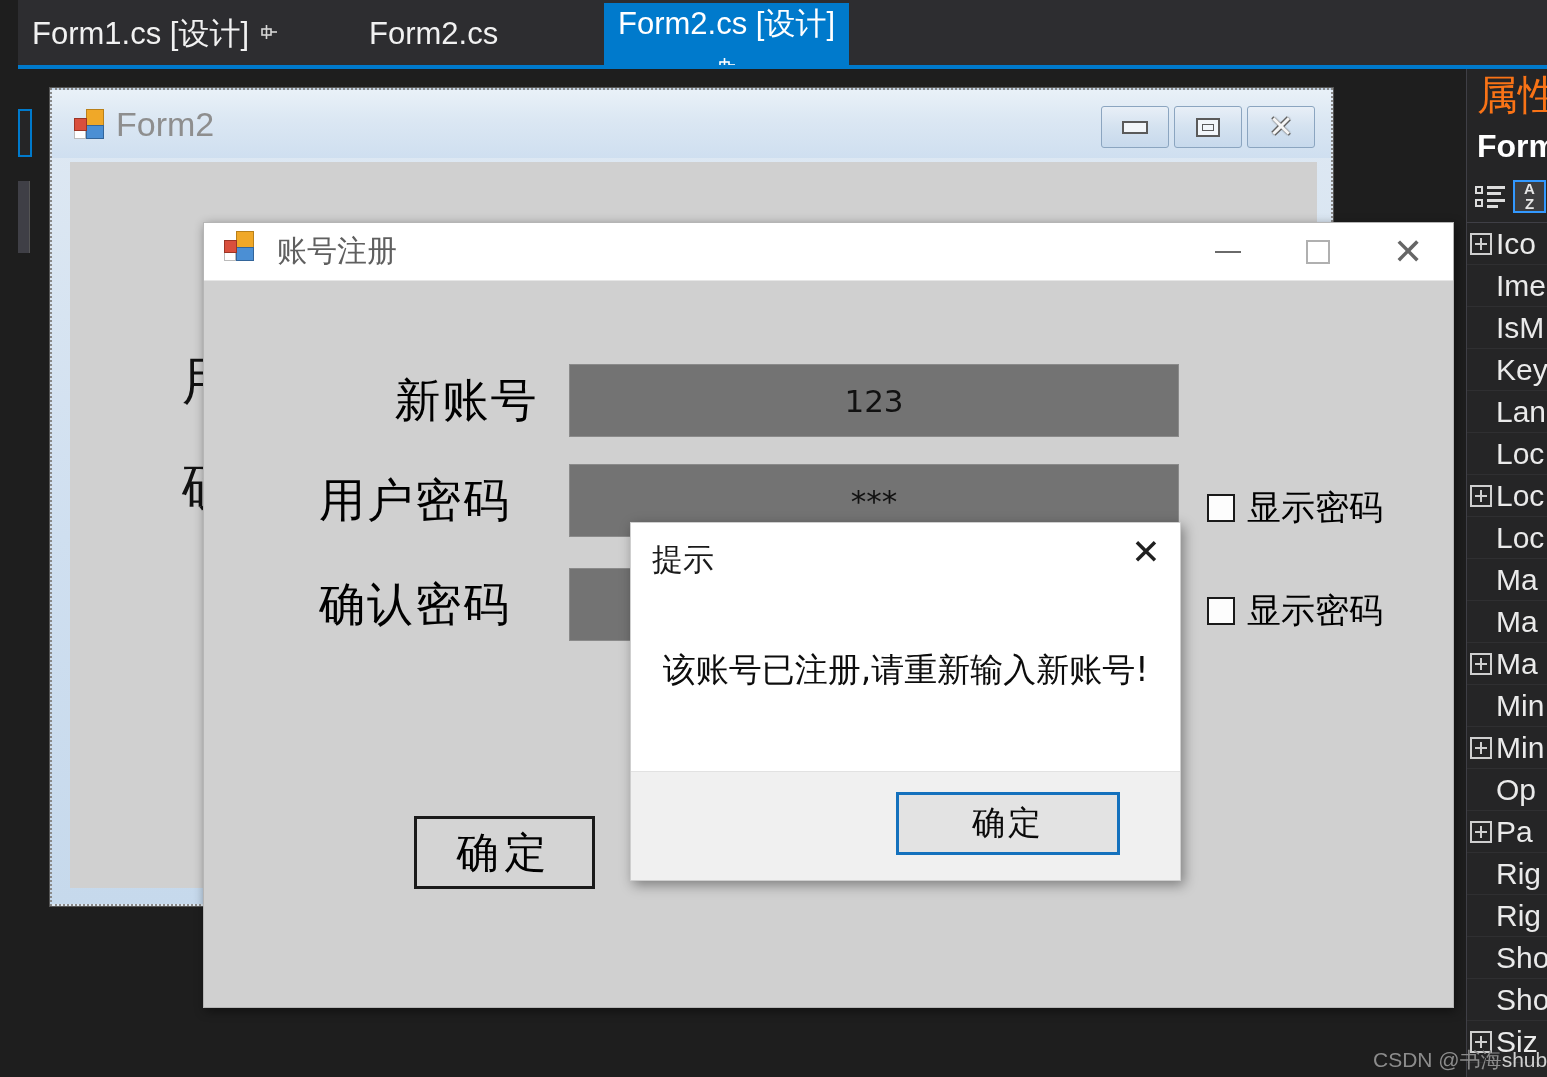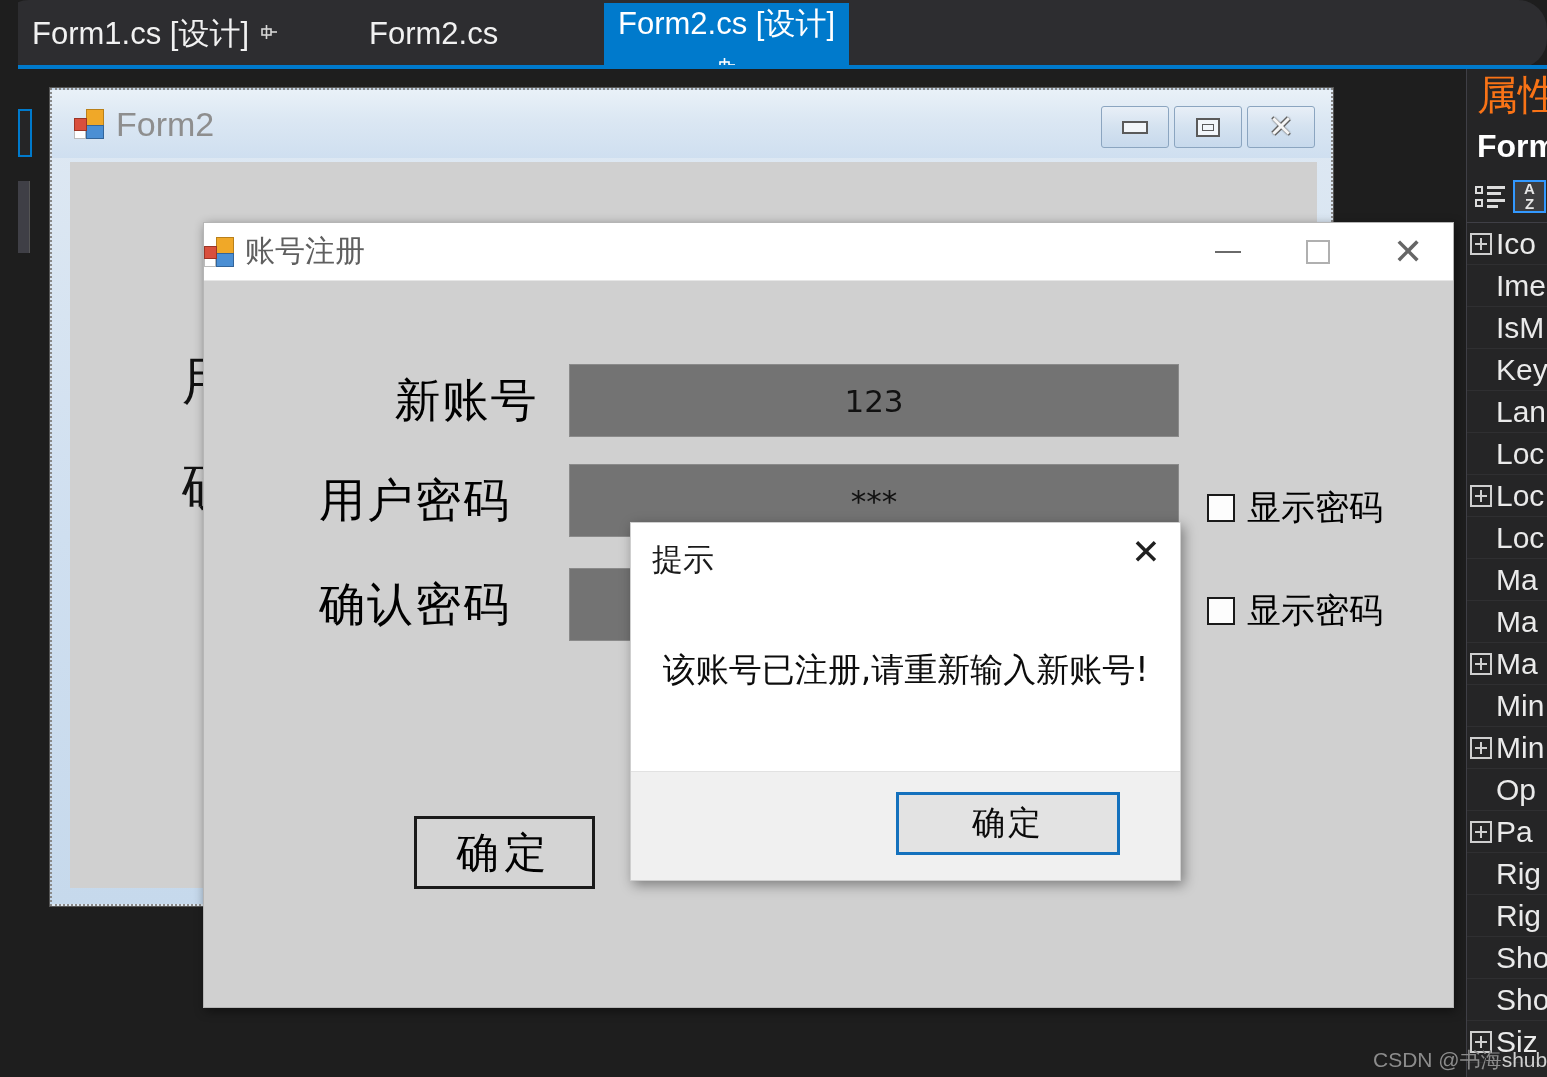--- a/index.html
+++ b/index.html
@@ -8,21 +8,20 @@
     background: #1e1e1e;
     font-family: "Liberation Sans", "DejaVu Sans", sans-serif;
     overflow: hidden;
   }
   #root { position: relative; width: 1547px; height: 1077px; background: #1e1e1e; }
 
   
   .tabstrip {
     position: absolute; left: 0; top: 0; width: 1547px; height: 68px;
     background: #2d2d30;
-    border-radius: 29px;
   }
   .tabstrip-left-gutter {
     position: absolute; left: 0; top: 0; width: 18px; height: 68px; background: #1e1e1e;
   }
   .tab {
     position: absolute; top: 3px; height: 62px;
     display: flex; align-items: center; gap: 10px;
     padding: 0 14px;
     color: #f1f1f1; font-size: 31px; white-space: nowrap;
   }
@@ -100,21 +99,21 @@
     background: #d0d0d0;
     box-shadow: 2px 3px 10px rgba(0,0,0,0.45);
     border: 1px solid #b5b5b5;
   }
   .reg-titlebar {
     position: absolute; left: 0; top: 0; width: 100%; height: 58px;
     background: #ffffff;
     display: flex; align-items: center;
     border-bottom: 1px solid #e6e6e6;
   }
-  .reg-title-left { display: flex; align-items: center; gap: 11px; }
+  .reg-title-left { display: flex; gap: 23px; padding-left: 20px; }
   .reg-title-text { font-size: 30px; color: #5f5f5f; }
   .reg-winbtns { position: absolute; right: 0; top: 0; height: 58px; display: flex; }
   .reg-winbtn {
     width: 90px; height: 58px; display: flex; align-items: center; justify-content: center;
     color: #5a5a5a;
   }
   .rb-min { width: 26px; height: 2px; background: #6a6a6a; }
   .rb-max { width: 24px; height: 24px; border: 2px solid #b0b0b0; }
   .rb-close-glyph { font-size: 36px; line-height: 1; color: #666; font-weight: 300; }
 

